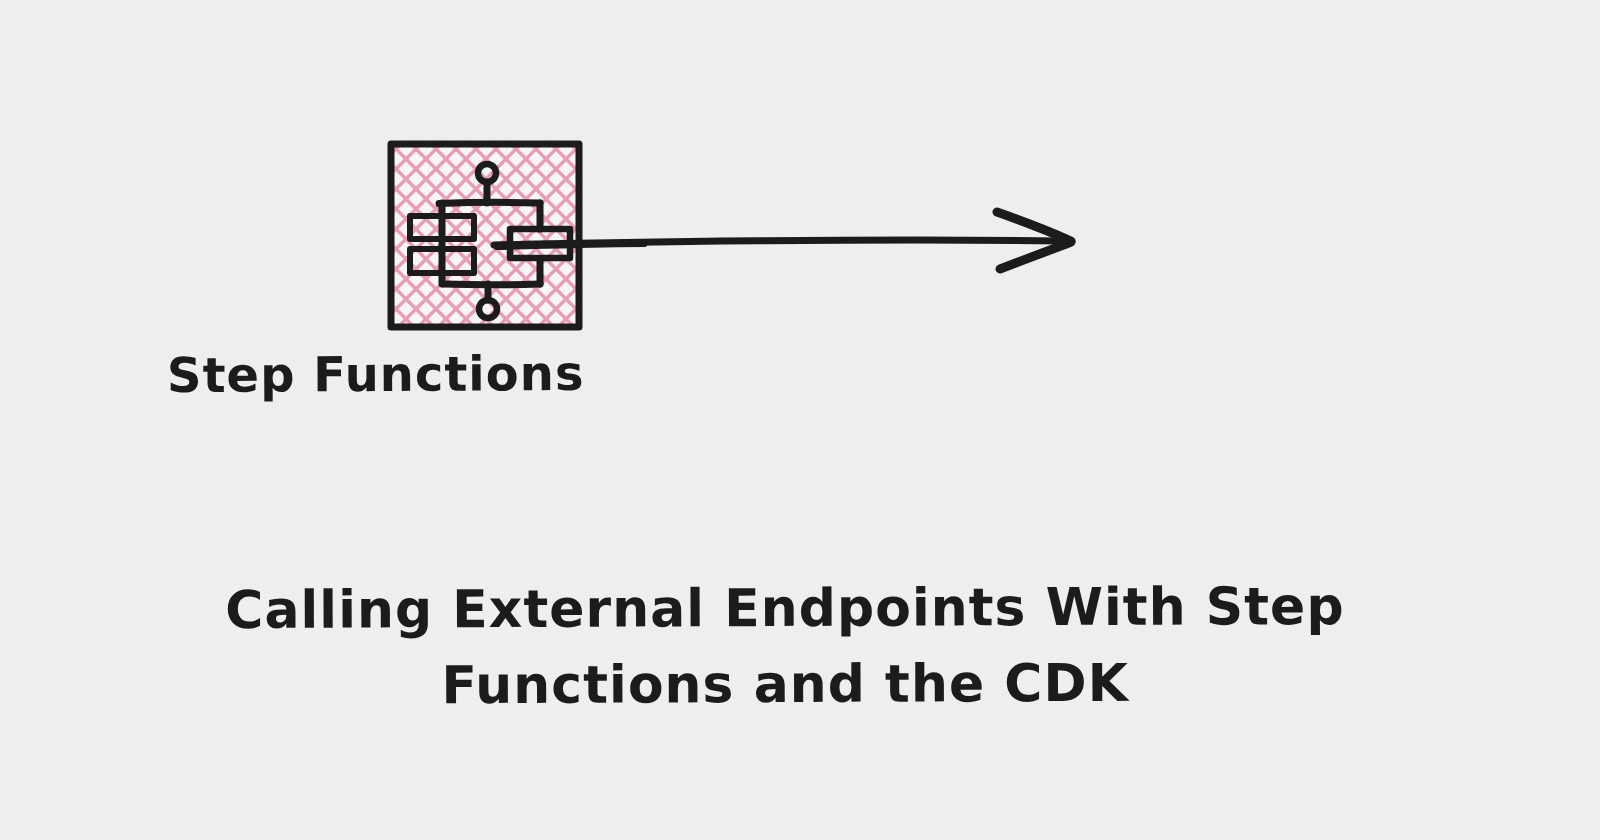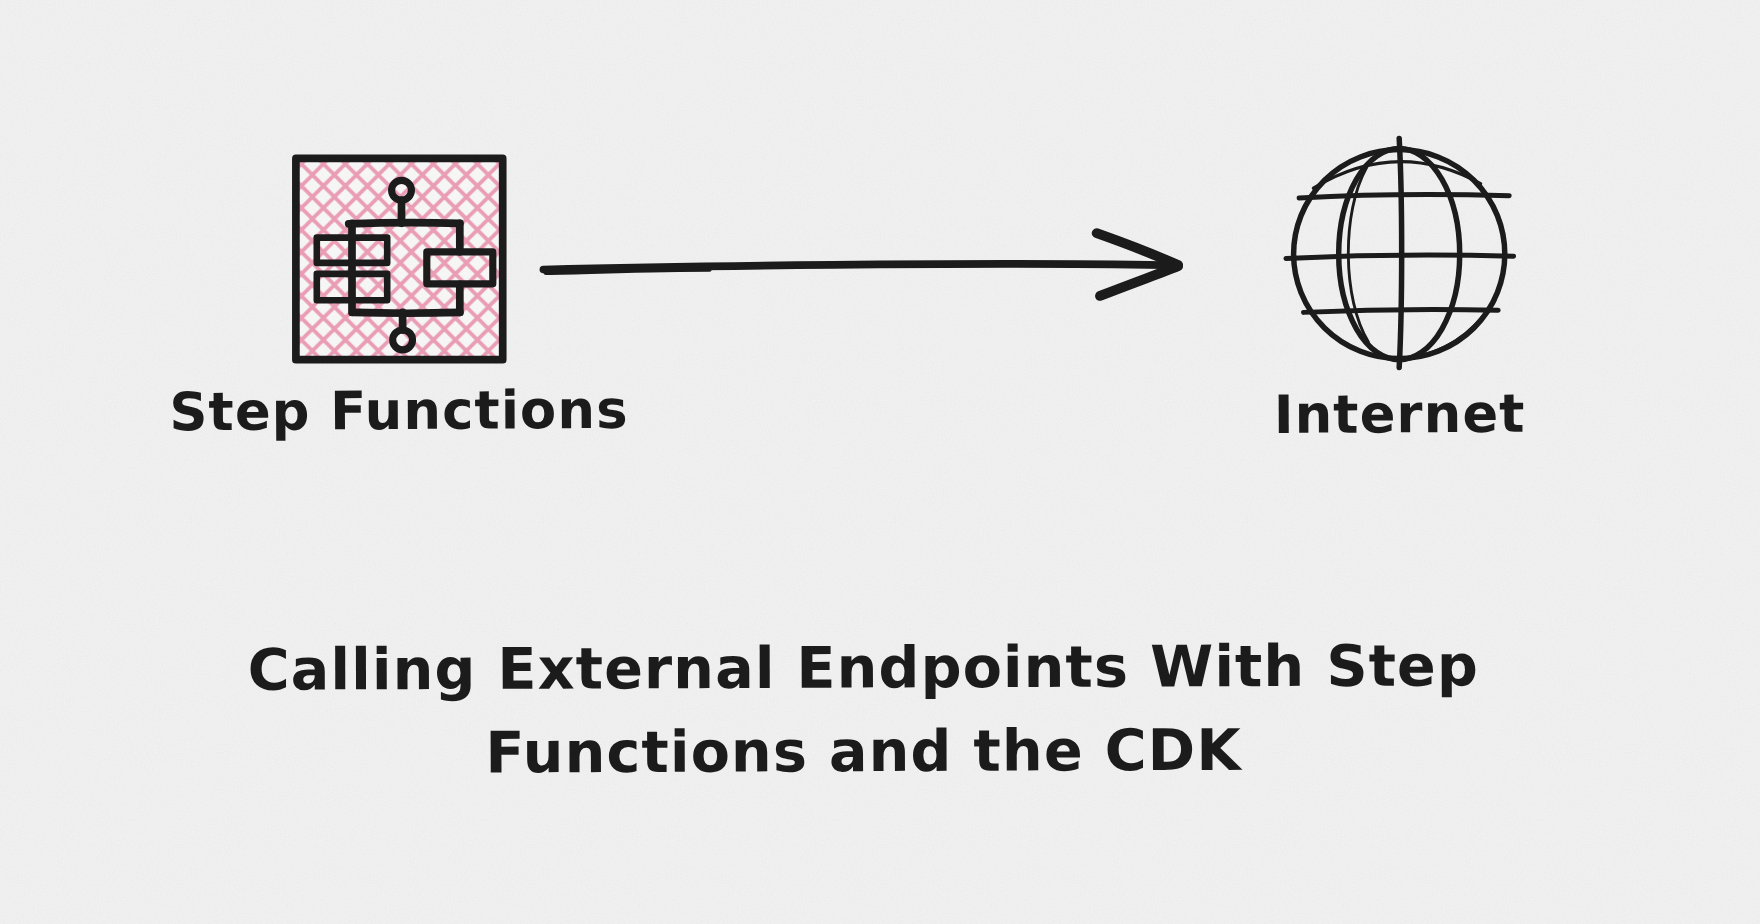--- a/index.html
+++ b/index.html
@@ -17,21 +17,21 @@
     position:relative;
     width:1600px;
     height:840px;
     background:var(--background);
     overflow:hidden;
   }
   .node{
     position:absolute;
     display:flex;
     flex-direction:column;
-    align-items:center;
+    align-items:flex-end;
   }
   .node-sf{ left:142px; top:139px; width:442px; }
   .node-internet{ left:1051px; top:121px; width:442px; }
   .node-label{
     color:var(--ink);
     font-size:48px;
     font-weight:bold;
     letter-spacing:1px;
     white-space:nowrap;
     transform:rotate(-0.3deg);
@@ -104,34 +104,20 @@
     <figcaption class="node-label">Step Functions</figcaption>
   </figure>
 
   <svg class="arrow" viewBox="0 0 600 95" aria-hidden="true">
     <path d="M9 50 C 130 47 400 43 574 46" class="ink-stroke" stroke-width="7"></path>
     <path d="M11 53 C 60 52 115 50 160 50" class="ink-stroke" stroke-width="4"></path>
     <path d="M512 17 C 543 28 568 38 586 46" class="ink-stroke" stroke-width="9"></path>
     <path d="M515 74 C 546 62 571 53 586 47" class="ink-stroke" stroke-width="9"></path>
   </svg>
 
-  <figure class="node node-internet">
-    <svg class="globe-icon" viewBox="0 0 220 220" aria-hidden="true">
-      <ellipse cx="110" cy="110" rx="96" ry="95" class="ink-stroke" stroke-width="5"></ellipse>
-      <path d="M32 50 Q 108 4 184 46" class="ink-stroke" stroke-width="3"></path>
-      <path d="M197 152 Q 166 200 114 205" class="ink-stroke" stroke-width="3"></path>
-      <path d="M110 5 C 113 60 113 155 110 213" class="ink-stroke" stroke-width="5"></path>
-      <ellipse cx="110" cy="110" rx="55" ry="96" class="ink-stroke" stroke-width="5"></ellipse>
-      <path d="M80 32 C 58 72 58 150 82 190" class="ink-stroke" stroke-width="2.6"></path>
-      <path d="M19 59 Q 110 54 210 57" class="ink-stroke" stroke-width="4.5"></path>
-      <path d="M7 114 Q 110 109 214 112" class="ink-stroke" stroke-width="4.5"></path>
-      <path d="M23 163 Q 110 159 200 161" class="ink-stroke" stroke-width="4.5"></path>
-    </svg>
-    <figcaption class="node-label">Internet</figcaption>
-  </figure>
 
   <div class="caption">
     <div>Calling External Endpoints With Step</div>
     <div>Functions and the CDK</div>
   </div>
 
   <svg class="noise" aria-hidden="true">
     <filter id="paperNoise">
       <feTurbulence type="fractalNoise" baseFrequency="0.8" numOctaves="2" stitchTiles="stitch"></feTurbulence>
       <feColorMatrix type="matrix" values="0 0 0 0 0  0 0 0 0 0  0 0 0 0 0  0.5 0.5 0.5 0 0"></feColorMatrix>

